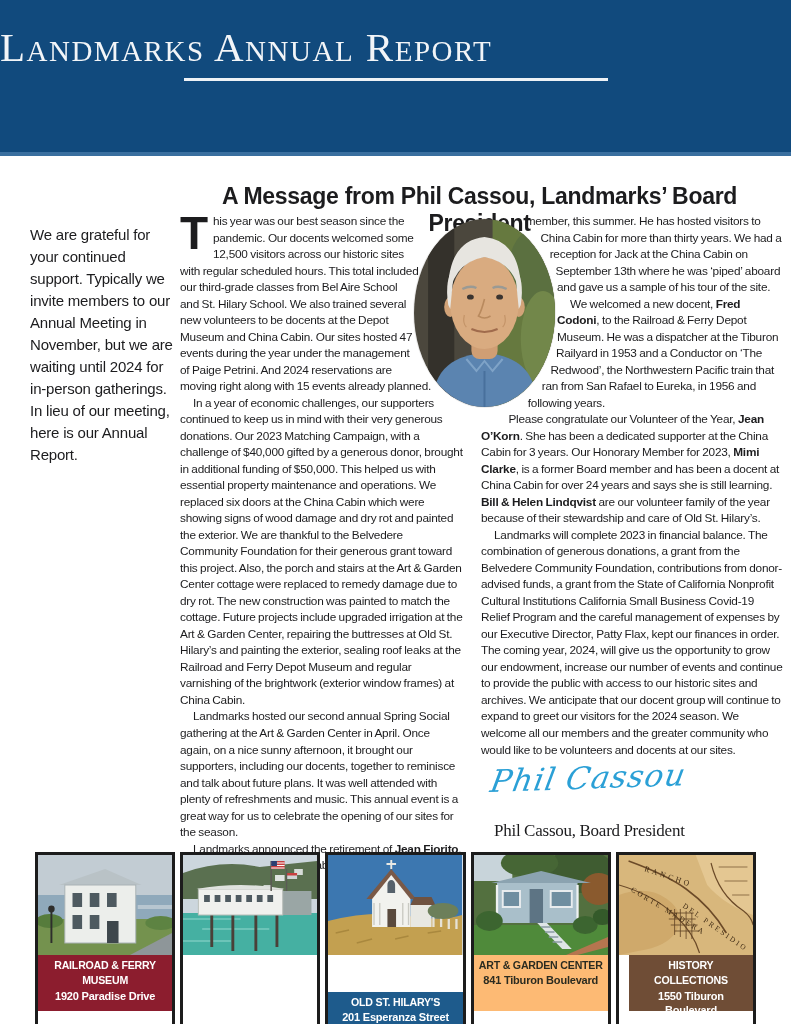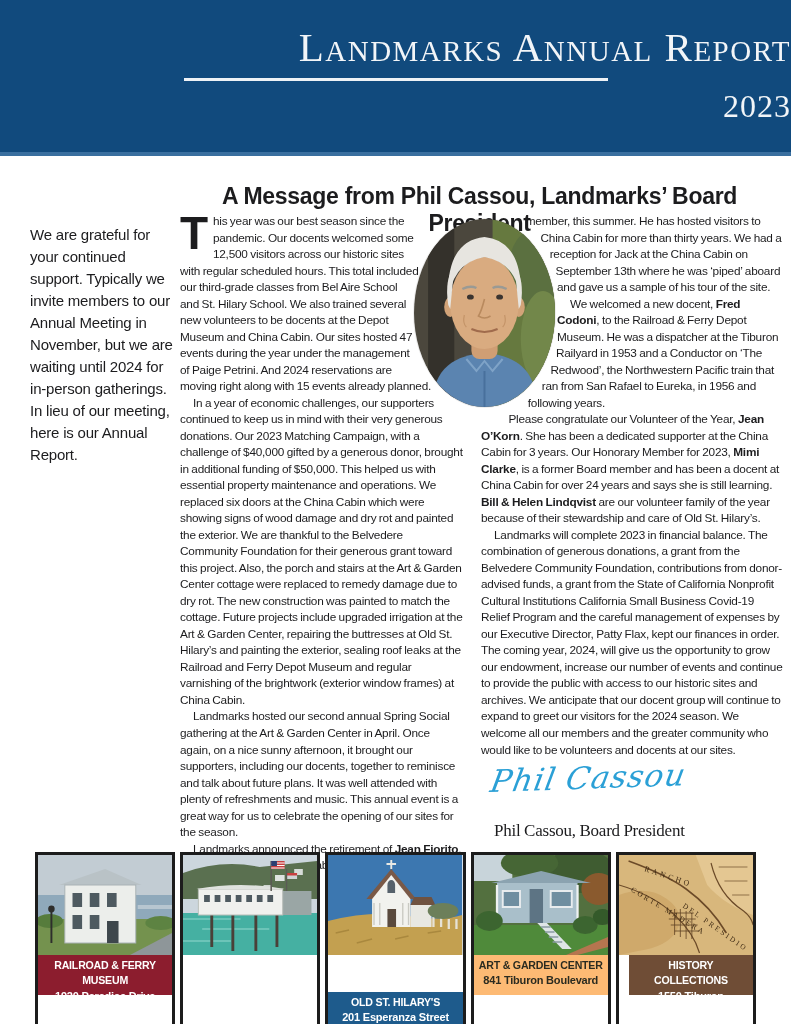--- a/index.html
+++ b/index.html
@@ -1,20 +1,20 @@
 <!DOCTYPE html>
 <html><head>
 <meta charset="utf-8">
 <style>
   html,body{margin:0;padding:0;background:#ffffff;}
   .page{position:relative;width:791px;height:1024px;background:#ffffff;overflow:hidden;
         font-family:"Liberation Sans",sans-serif;color:#1d1d1f;}
 
   
-  .band{position:absolute;left:0;top:0;width:791px;height:152px;background:#114a7d;text-align:right;}
+  .band{position:absolute;left:0;top:0;width:791px;height:152px;background:#114a7d;text-align:left;}
   .band-strip{position:absolute;left:0;top:152px;width:791px;height:4px;background:#3a6f9f;}
   .band-title{padding-top:26px;font-family:"Liberation Serif",serif;font-variant:small-caps;
               font-size:41px;letter-spacing:1.5px;color:#f2f5f8;line-height:1.05;}
   .band-rule{width:424px;height:3px;background:#eef2f6;margin:9px auto 7px auto;}
   .band-year{font-family:"Liberation Serif",serif;font-size:32px;color:#f2f5f8;letter-spacing:1px;}
 
   
   .msg-heading{position:absolute;left:178px;right:10px;top:168px;text-align:center;
                font-size:23px;font-weight:700;letter-spacing:-0.3px;color:#1c1c1e;}
 
@@ -39,33 +39,32 @@
 
   .signature{margin:2px 0 0 6px;font-family:"DejaVu Serif",serif;font-style:italic;
              font-size:31px;letter-spacing:1px;transform:skewX(-12deg) rotate(-2deg);
              transform-origin:left bottom;white-space:nowrap;}
   .signoff{margin:16px 0 0 13px;font-size:17px;font-family:Liberation Serif, serif;}
 
   
   .sites{position:absolute;left:35px;top:852px;width:721px;display:flex;gap:5px;}
   .card{margin:0;width:140px;border:3px solid #1c1c1c;background:#ffffff;}
   .card svg{display:block;width:100%;height:100px;}
-  .card-label{height:33px;padding:3px 2px 4px 2px;text-align:center;font-weight:700;}
+  .card-label{height:33px;padding:3px 2px 20px 2px;text-align:center;font-weight:700;}
   .card-name{font-size:10.6px;line-height:1.45;letter-spacing:-0.2px;}
   .card-addr{font-size:11px;line-height:1.3;letter-spacing:-0.2px;}
 </style>
 </head>
 <body>
 
 <div class="page">
 
   <header class="band">
     <div class="band-title">Landmarks Annual Report</div>
     <div class="band-rule"></div>
-    <div class="band-year">2023</div>
   </header>
   <div class="band-strip"></div>
 
   <h1 class="msg-heading">A Message from Phil Cassou, Landmarks’ Board President</h1>
 
   <aside class="sidebar">We are grateful for your continued support. Typically we invite members to our Annual Meeting in November, but we are waiting until 2024 for in-person gatherings. In lieu of our meeting, here is our Annual Report.</aside>
 
   <section class="columns">
     <div class="col col-left">
       <div class="wrap-right"></div>

